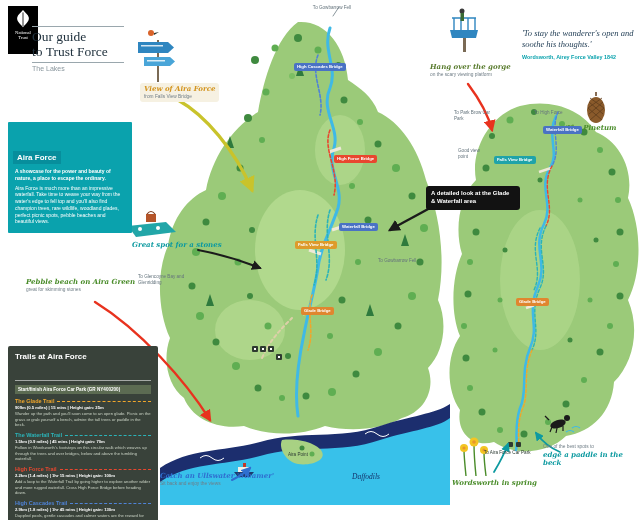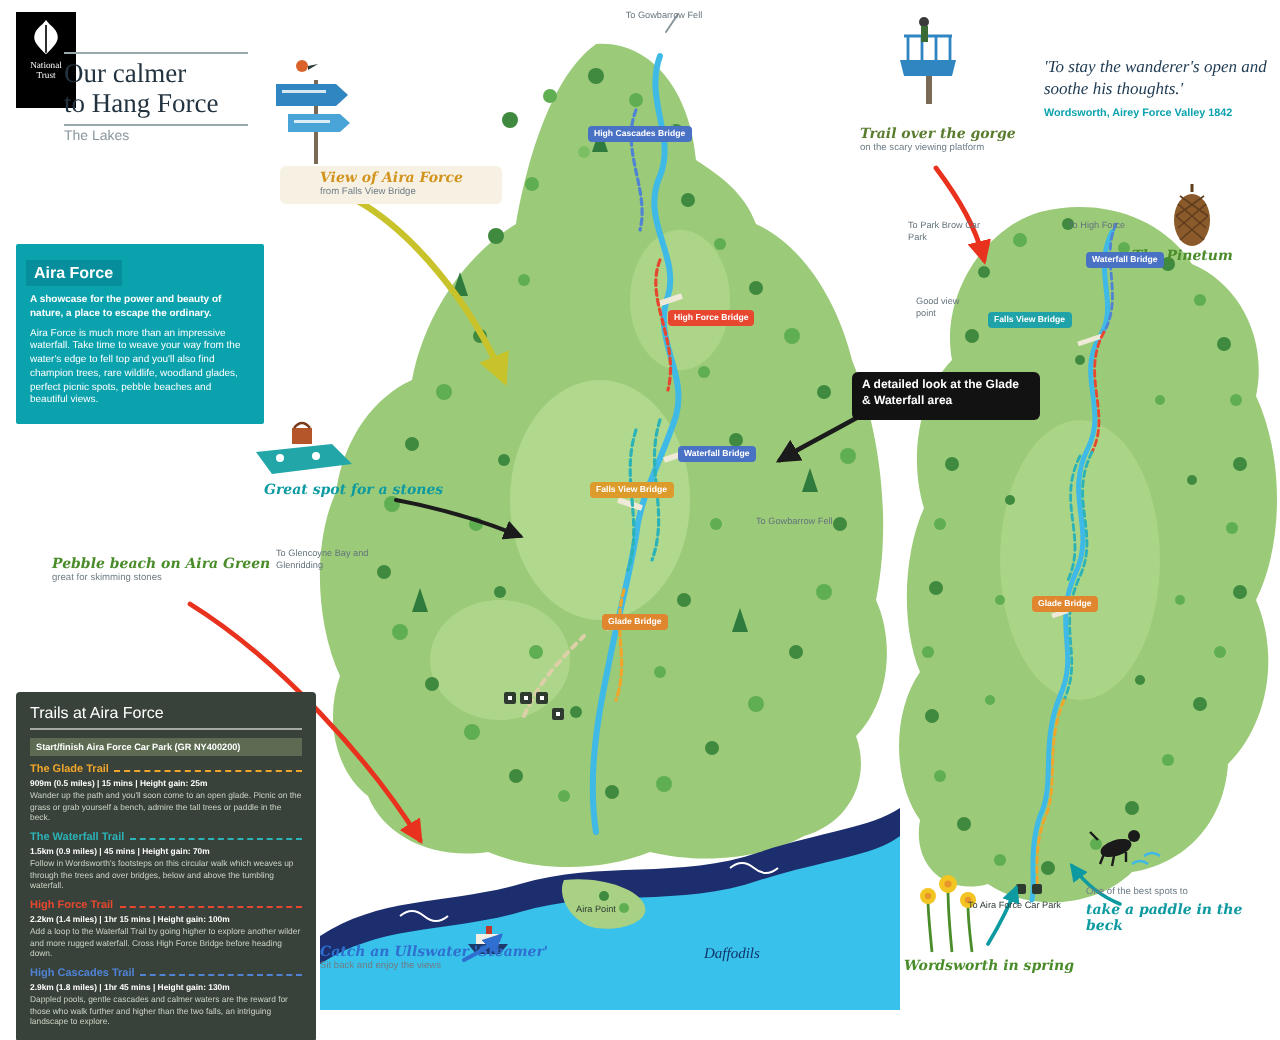--- a/index.html
+++ b/index.html
@@ -13,51 +13,51 @@
     display:flex;flex-direction:column;align-items:center;padding-top:3px}
   .nt-logo .nt-text{color:#fff;font-family:"Liberation Serif",serif;font-size:4.6px;line-height:1.15;text-align:center;margin-top:1px}
 
   
   .hdr{position:absolute;left:32px;top:26px;width:92px}
   .hdr .rule{border-top:1px solid #9aa7ad}
   .hdr h1{font-family:"Liberation Serif",serif;font-weight:400;font-size:13.5px;line-height:1.08;color:#22333f;margin:3px 0}
   .hdr .subtitle{font-size:7px;color:#8a979e;margin-top:2px}
 
   
-  .intro{position:absolute;left:8px;top:122px;width:124px;background:#0aa2ad;color:#fff;padding:4px 7px 8px;border-radius:1px}
+  .intro{position:absolute;left:8px;top:122px;width:124px;background:#0aa2ad;color:#fff;padding:24px 7px 8px;border-radius:1px}
   .intro .t{display:inline-block;background:#078e9c;font-weight:700;font-size:8px;padding:2px 4px;margin:-2px 0 4px -2px}
   .intro .lead{font-size:5px;font-weight:700;line-height:1.35;margin-bottom:3px}
   .intro .body{font-size:5px;line-height:1.35}
 
   
   .co{position:absolute;font-family:"DejaVu Serif",serif;font-style:italic;font-weight:700;font-size:7px;line-height:1.15}
   .co .sub{display:block;font-family:"Liberation Sans",sans-serif;font-style:normal;font-weight:400;font-size:4.8px;color:#6f7d86;margin-top:1px}
   .c-teal{color:#0d9aa0}.c-green{color:#4a8c2a}.c-gold{color:#d3941f}.c-blue{color:#2f6fd0}.c-olive{color:#5a7c2f}
 
-  .viewbox{background:#f6f1e2;padding:2px 20px;border-radius:3px}
+  .viewbox{background:#f6f1e2;padding:2px 4px;border-radius:3px}
 
   
   .tiny{position:absolute;font-size:4.6px;line-height:1.25;color:#64737c}
   .tiny.c-dark{color:#2c3b33}
 
   
   .pill{position:absolute;color:#fff;font-size:4.3px;font-weight:700;padding:1px 3px;border-radius:2px;white-space:nowrap;line-height:1.3}
   .p-blue{background:#4a72c4}.p-red{background:#e8472f}.p-amber{background:#dd9b2b}.p-orange{background:#e0862f}.p-teal{background:#1fa3a9}
 
   
   .detailbox{position:absolute;left:426px;top:186px;width:94px;background:#121212;color:#fff;
     font-size:6px;font-weight:700;line-height:1.3;padding:4px 5px;border-radius:3px}
 
   
   .quote{position:absolute;left:522px;top:28px;width:114px;font-family:"Liberation Serif",serif;font-style:italic;font-size:8.5px;line-height:1.35;color:#1d3a52}
   .quote .attr{display:block;font-family:"Liberation Sans",sans-serif;font-style:normal;font-weight:700;font-size:5.4px;color:#0aa2ad;margin-top:3px}
 
   
   .trails{position:absolute;left:8px;top:346px;width:150px;background:#39423a;color:#fff;padding:6px 7px 7px;border-radius:2px}
-  .trails .t{font-size:8px;font-weight:400;border-bottom:1px solid rgba(255,255,255,.55);padding-bottom:3px}
+  .trails .t{font-size:8px;font-weight:700;border-bottom:1px solid rgba(255,255,255,.55);padding-bottom:19px}
   .trails .start{background:#5c6b52;font-size:4.6px;font-weight:700;padding:2px 3px;margin:4px 0 2px}
   .trail{margin-top:4px}
   .trail .nrow{display:flex;align-items:center}
   .trail .nm{font-size:5.5px;font-weight:700;white-space:nowrap}
   .trail .dash{flex:1;border-top:1px dashed currentColor;margin-left:3px}
   .trail .st{font-size:4.2px;font-weight:700;color:#fff;margin-top:1px}
   .trail .ds{font-size:4.2px;line-height:1.35;color:#c9d2c4;margin-top:1px}
   .tc-glade{color:#f0a62b}.tc-wf{color:#2bb3b8}.tc-hf{color:#e8472f}.tc-hc{color:#4f83d6}
 
   .ullswater{position:absolute;left:352px;top:472px;font-family:"Liberation Serif",serif;font-style:italic;font-size:7.5px;color:#14336b}
@@ -311,21 +311,21 @@
       <path d="M11,4 L11,21" stroke="#000" stroke-width="1"></path>
     </svg>
     <div class="nt-text">
       <div>National</div>
       <div>Trust</div>
     </div>
   </div>
 
   <div class="hdr">
     <div class="rule"></div>
-    <h1><span>Our calmer</span><br><span>to Hang Force</span></h1>
+    <h1><span>Our guide</span><br><span>to Trust Force</span></h1>
     <div class="rule"></div>
     <div class="subtitle">The Lakes</div>
   </div>
 
   <div class="intro">
     <span class="t">Aira Force</span>
     <div class="lead">A showcase for the power and beauty of nature, a place to escape the ordinary.</div>
     <div class="body">Aira Force is much more than an impressive waterfall. Take time to weave your way from the water's edge to fell top and you'll also find champion trees, rare wildlife, woodland glades, perfect picnic spots, pebble beaches and beautiful views.</div>
   </div>
 
@@ -391,39 +391,39 @@
   <div class="pill p-amber" style="left:295px;top:241px">Falls View Bridge</div>
   <div class="pill p-orange" style="left:301px;top:307px">Glade Bridge</div>
   <div class="tiny" style="left:138px;top:274px;width:62px">To Glencoyne Bay and Glenridding</div>
   <div class="tiny" style="left:378px;top:258px;width:56px">To Gowbarrow Fell</div>
   <div class="tiny c-dark" style="left:288px;top:452px">Aira Point</div>
   <div class="ullswater">Daffodils</div>
 
   <div class="detailbox">A detailed look at the Glade &amp; Waterfall area</div>
 
   <div class="co c-olive" style="left:430px;top:63px;width:92px">
-    <span>Trail over the gorge</span>
+    <span>Hang over the gorge</span>
     <span class="sub">on the scary viewing platform</span>
   </div>
 
   <div class="quote">
     <span>'To stay the wanderer's open and soothe his thoughts.'</span>
     <span class="attr">Wordsworth, Airey Force Valley 1842</span>
   </div>
 
   <div class="co c-green" style="left:566px;top:124px">The Pinetum</div>
 
   <div class="tiny" style="left:454px;top:110px;width:40px">To Park Brow Car Park</div>
   <div class="tiny" style="left:534px;top:110px;width:50px">To High Force</div>
   <div class="pill p-blue" style="left:543px;top:126px">Waterfall Bridge</div>
   <div class="pill p-teal" style="left:494px;top:156px">Falls View Bridge</div>
   <div class="pill p-orange" style="left:516px;top:298px">Glade Bridge</div>
   <div class="tiny" style="left:458px;top:148px;width:32px">Good view point</div>
   <div class="tiny c-dark" style="left:484px;top:450px;width:48px">To Aira Force Car Park</div>
 
   <div class="co" style="left:543px;top:444px;width:92px">
     <span class="sub" style="margin:0 0 1px">One of the best spots to</span>
-    <span class="c-teal">take a paddle in the beck</span>
+    <span class="c-teal">edge a paddle in the beck</span>
   </div>
 
   <div class="co c-green" style="left:452px;top:479px">Wordsworth in spring</div>
 
 </div>
 
 </body></html>

